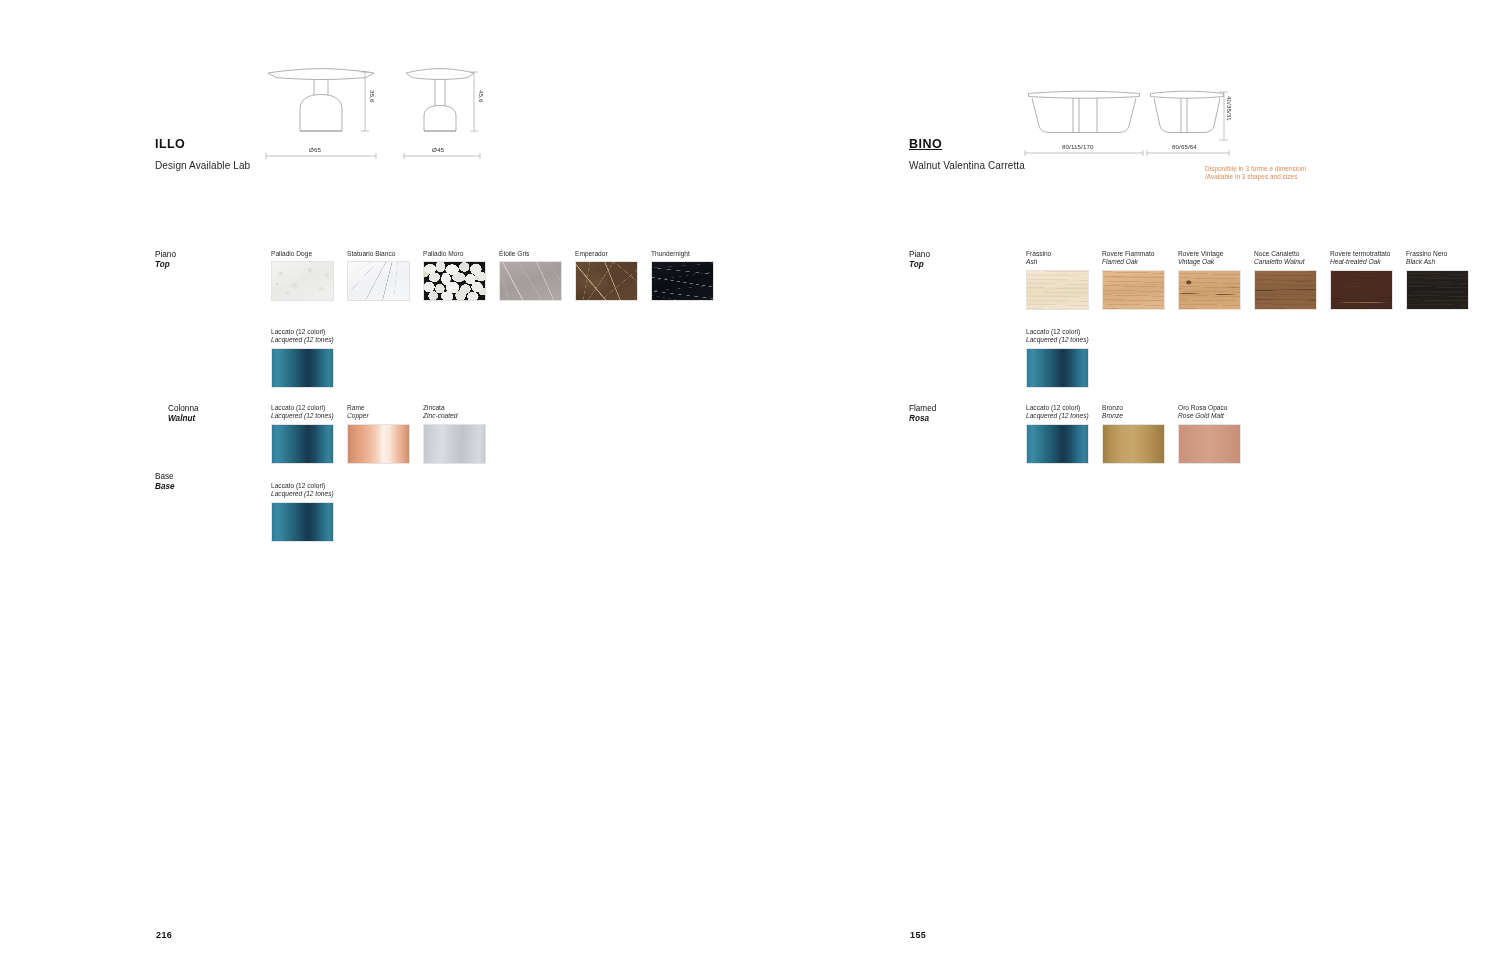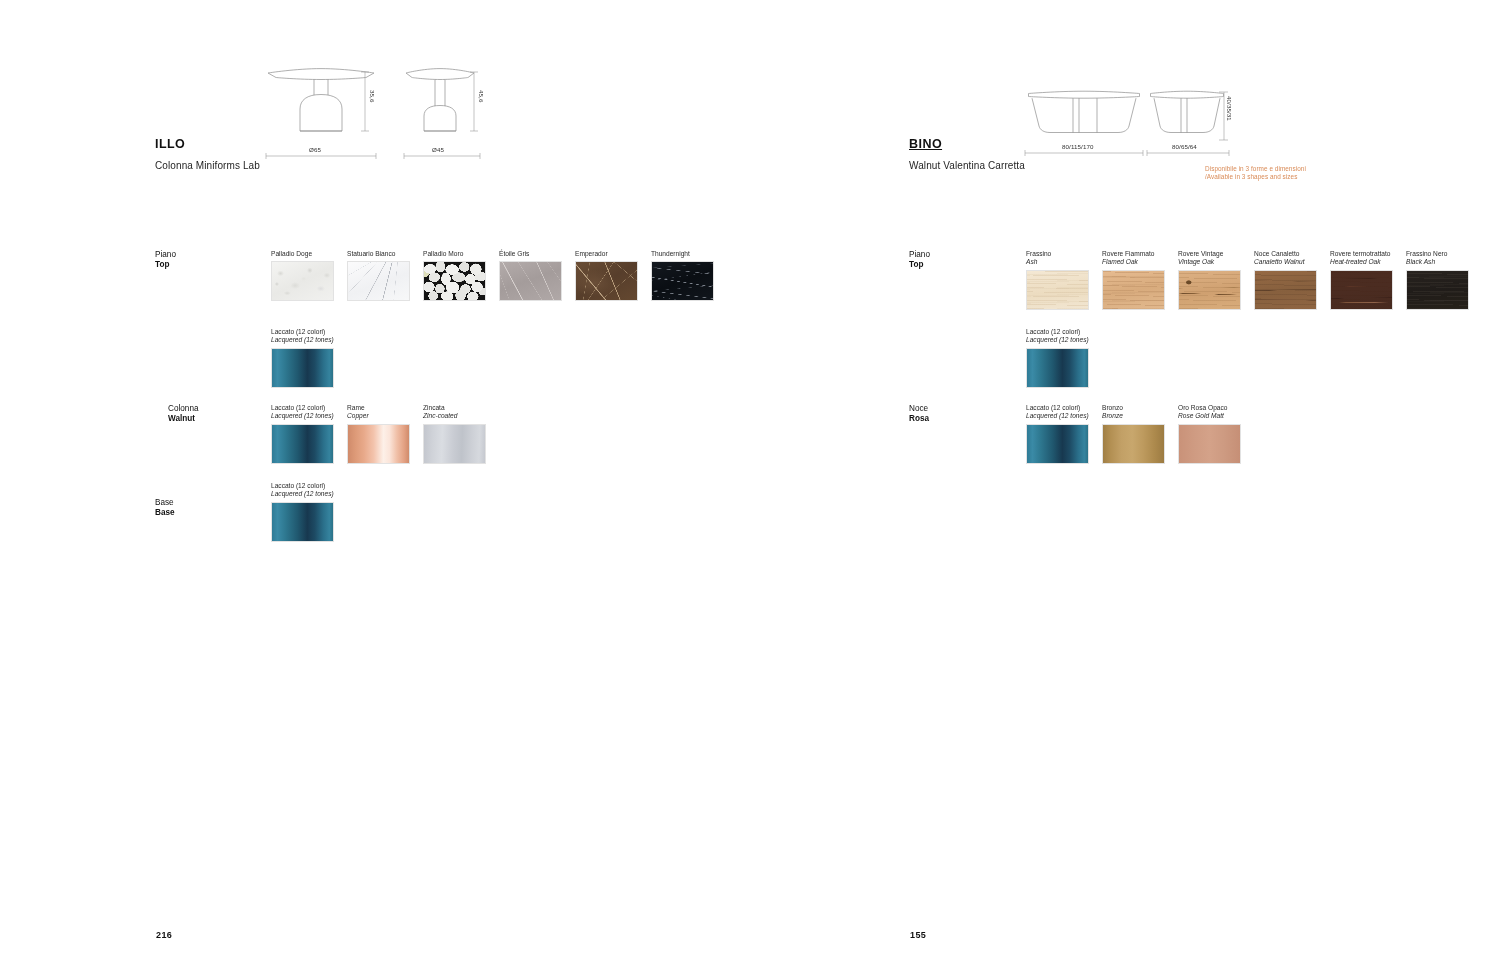--- a/index.html
+++ b/index.html
@@ -40,21 +40,21 @@
     white-space: nowrap;
   }
   .dimlabel.vert {
     transform-origin: 0 0;
     transform: rotate(90deg);
   }
 
   
   .sect-label { position: absolute; font-size: 8.2px; line-height: 9.6px; }
   .sect-label .it { font-weight: normal; color: #111; display: block; }
-  .sect-label .en { font-weight: bold; color: #111; display: block; }
+  .sect-label .en { font-style: italic; font-weight: bold; color: #111; display: block; }
 
   .swatch-group { position: absolute; }
   .sw-caption {
     font-size: 6.6px; line-height: 8.4px; color: #2a2a2a;
     margin-bottom: 3px; white-space: nowrap;
   }
   .sw-caption .en { font-style: italic; display: block; color: #2a2a2a; }
   .sw-caption .it { display: block; }
   .swatch {
     width: 63px; height: 40px;
@@ -233,21 +233,21 @@
   }
 </style>
 </head>
 <body>
 
 <div class="spread">
 
   <div class="page page-left">
 
     <div class="prod-title" style="left:155px; top:137px;">ILLO</div>
-    <div class="prod-designer" style="left:155px; top:160px;">Colonna Miniforms Lab</div>
+    <div class="prod-designer" style="left:155px; top:160px;">Design Available Lab</div>
 
     <div class="drawing" style="left:266px; top:68px;">
       <svg width="110" height="70" viewBox="0 0 110 70">
         <g fill="none" stroke="#8d8d8d" stroke-width="0.7">
           <path d="M2,5 C2,5 30,0.6 55,0.6 C80,0.6 108,5 108,5 L100,9.5 C100,9.5 78,11.5 55,11.5 C32,11.5 10,9.5 10,9.5 Z"></path>
           <line x1="48" y1="11.5" x2="48" y2="27"></line>
           <line x1="62" y1="11.5" x2="62" y2="27"></line>
           <path d="M34,63 L34,41 C34,32 41,26.5 55,26.5 C69,26.5 76,32 76,41 L76,63 Z"></path>
           <line x1="34" y1="63" x2="76" y2="63"></line>
         </g>
@@ -369,21 +369,21 @@
       <div class="swatch tex-copper"></div>
     </div>
     <div class="swatch-group" style="left:423px; top:404px;">
       <div class="sw-caption">
         <span class="it">Zincata</span>
         <span class="en">Zinc-coated</span>
       </div>
       <div class="swatch tex-zinc"></div>
     </div>
 
-    <div class="sect-label" style="left:155px; top:498px;">
+    <div class="sect-label" style="left:155px; top:472px;">
       <span class="it">Base</span>
       <span class="en">Base</span>
     </div>
     <div class="swatch-group" style="left:271px; top:482px;">
       <div class="sw-caption">
         <span class="it">Laccato (12 colori)</span>
         <span class="en">Lacquered (12 tones)</span>
       </div>
       <div class="swatch tex-lacquer"></div>
     </div>
@@ -498,21 +498,21 @@
 
     <div class="swatch-group" style="left:271px; top:328px;">
       <div class="sw-caption">
         <span class="it">Laccato (12 colori)</span>
         <span class="en">Lacquered (12 tones)</span>
       </div>
       <div class="swatch tex-lacquer"></div>
     </div>
 
     <div class="sect-label" style="left:154px; top:404px;">
-      <span class="it">Noce</span>
+      <span class="it">Flamed</span>
       <span class="en">Rosa</span>
     </div>
     <div class="swatch-group" style="left:271px; top:404px;">
       <div class="sw-caption">
         <span class="it">Laccato (12 colori)</span>
         <span class="en">Lacquered (12 tones)</span>
       </div>
       <div class="swatch tex-lacquer"></div>
     </div>
     <div class="swatch-group" style="left:347px; top:404px;">

